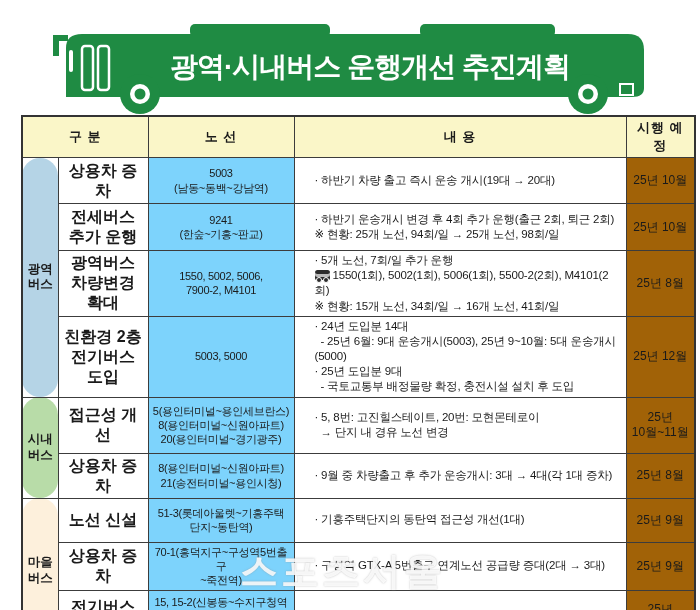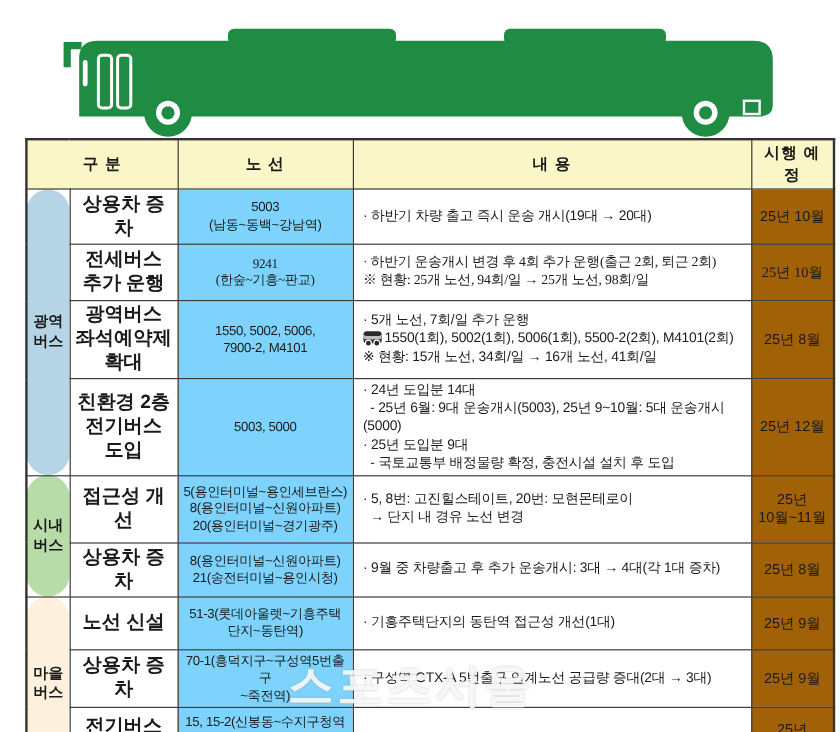--- a/index.html
+++ b/index.html
@@ -21,21 +21,21 @@
       letter-spacing:1px;}
   td.group-cell{text-align:center;font-weight:bold;font-size:12.5px;
       white-space:pre-line;line-height:1.25;border-radius:18px;}
   td.cat-cell{text-align:center;font-size:16px;font-weight:bold;
       white-space:pre-line;line-height:1.25;background:#fff;}
   td.route-cell{text-align:center;font-size:11px;white-space:pre-line;
       line-height:1.3;letter-spacing:-0.3px;background:#7dd3fc;}
   td.content-cell{font-size:11.5px;background:#fff;padding-left:8px;}
   td.sched-cell{text-align:center;font-size:12px;white-space:pre-line;
       line-height:1.25;background:#a16207;}
-  .content-line{white-space:pre-wrap;line-height:1.32;letter-spacing:-0.2px;}
+  .content-line{white-space:pre-wrap;line-height:1.32;letter-spacing:-0.2px;margin-left:12px;}
 
   
   .bus-glyph{display:inline-block;width:15px;height:10px;background:#2b2b2b;
       border-radius:2.5px;position:relative;margin-right:3px;vertical-align:-1px;
       box-shadow:inset 0 -3px 0 #2b2b2b, inset 0 -6px 0 #bbb;}
   .bus-glyph::before,.bus-glyph::after{content:'';position:absolute;bottom:-3px;
       width:4px;height:4px;background:#2b2b2b;border:1px solid #fff;
       border-radius:50%;}
   .bus-glyph::before{left:1px;}
   .bus-glyph::after{right:1px;}
@@ -70,20 +70,21 @@
 
     <rect x="620" y="84" width="13" height="11" fill="#1f8b43" stroke="#fff" stroke-width="2"></rect>
 
     <circle cx="140" cy="94" r="20" fill="#1f8b43"></circle>
     <circle cx="140" cy="94" r="10" fill="#fff"></circle>
     <circle cx="140" cy="94" r="5.5" fill="#1f8b43"></circle>
     <circle cx="588" cy="94" r="20" fill="#1f8b43"></circle>
     <circle cx="588" cy="94" r="10" fill="#fff"></circle>
     <circle cx="588" cy="94" r="5.5" fill="#1f8b43"></circle>
   </svg>
+  <div class="banner-title">광역·시내버스 운행개선 추진계획</div>
 </div>
 
 <table class="plan">
   <colgroup>
     <col style="width:36px">
       <col style="width:90px">
       <col style="width:146px">
     <col style="width:332px">
       <col style="width:69px">
   </colgroup>
@@ -100,34 +101,34 @@
         <td class="group-cell" rowspan="4" style="background: rgb(181, 212, 230);">광역
 버스</td>
         <td class="cat-cell">상용차 증차</td>
         <td class="route-cell">5003
 (남동~동백~강남역)</td>
         <td class="content-cell">
           <div class="content-line">· 하반기 차량 출고 즉시 운송 개시(19대 → 20대)</div>
         </td>
         <td class="sched-cell">25년 10월</td>
       </tr>
-      <tr style="height: 47px; font-family: Liberation Serif, serif;">
+      <tr style="height: 47px;">
         <td class="cat-cell">전세버스
 추가 운행</td>
         <td class="route-cell">9241
 (한숲~기흥~판교)</td>
         <td class="content-cell">
           <div class="content-line">· 하반기 운송개시 변경 후 4회 추가 운행(출근 2회, 퇴근 2회)</div>
           <div class="content-line">※ 현황: 25개 노선, 94회/일 → 25개 노선, 98회/일</div>
         </td>
         <td class="sched-cell">25년 10월</td>
       </tr>
       <tr style="height: 55px;">
         <td class="cat-cell">광역버스
-좌석예약제 확대</td>
+차량변경 확대</td>
         <td class="route-cell">1550, 5002, 5006,
 7900-2, M4101</td>
         <td class="content-cell">
           <div class="content-line">· 5개 노선, 7회/일 추가 운행</div>
           <div class="content-line"><span class="bus-glyph"></span>1550(1회), 5002(1회), 5006(1회), 5500-2(2회), M4101(2회)</div>
           <div class="content-line">※ 현황: 15개 노선, 34회/일 → 16개 노선, 41회/일</div>
         </td>
         <td class="sched-cell">25년 8월</td>
       </tr>
       <tr style="height: 66px;">

